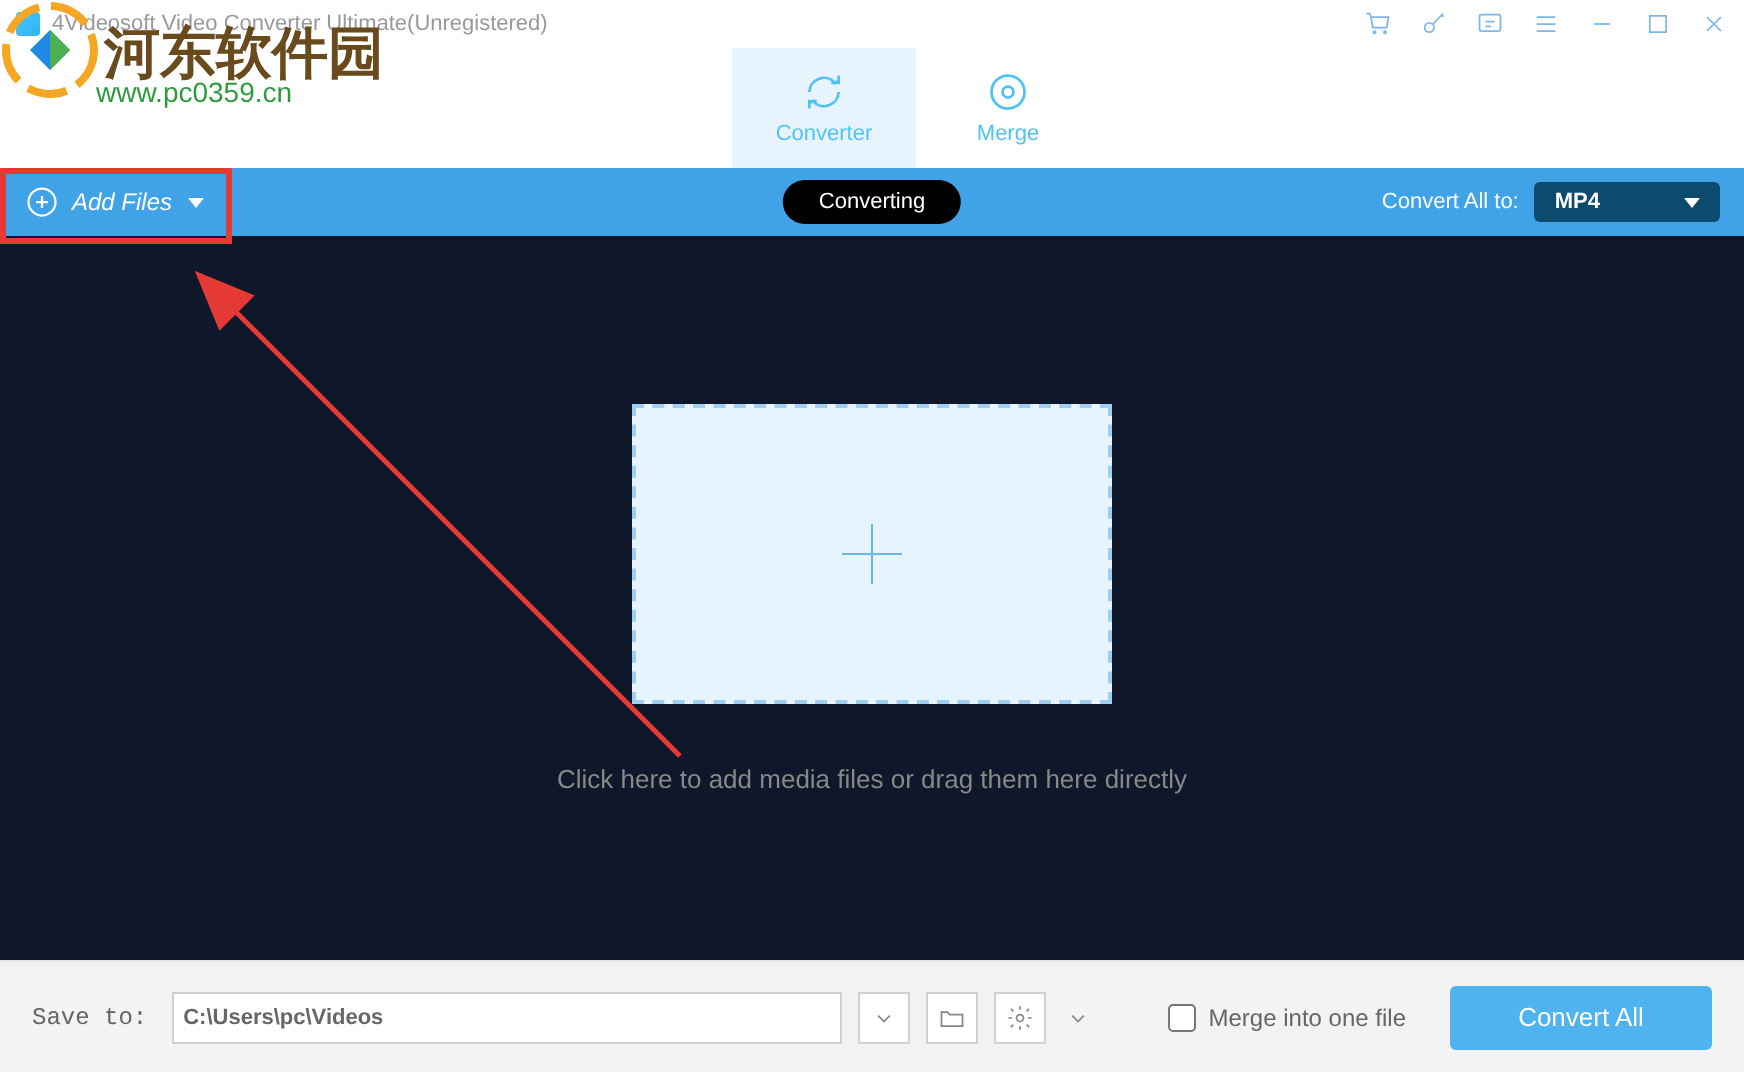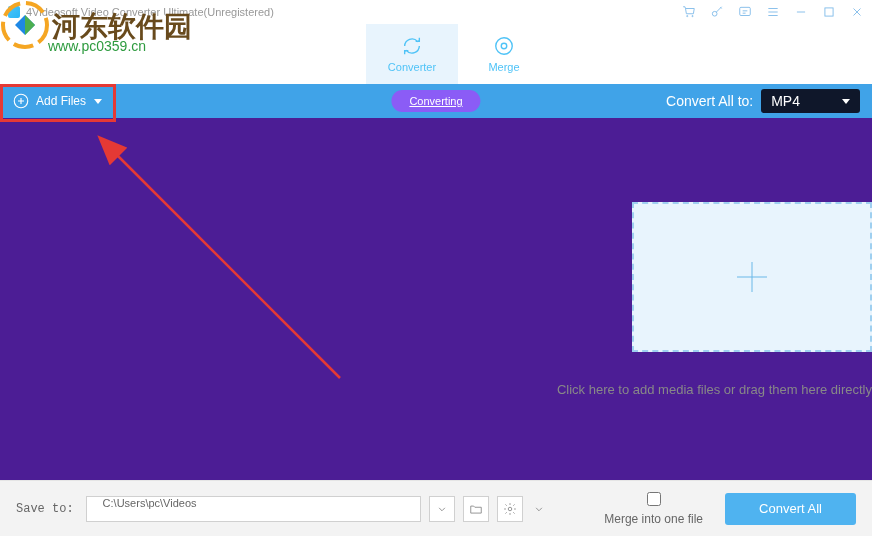--- a/index.html
+++ b/index.html
@@ -9,40 +9,40 @@
 .titlebar .logo-dot { width: 12px; height: 12px; background: linear-gradient(135deg, #4fc3f7, #29b6f6); border-radius: 2px; margin-right: 6px; }
 .titlebar-controls { margin-left: auto; display: flex; gap: 14px; align-items: center; }
 .titlebar-controls svg { width: 14px; height: 14px; stroke: #7bb8e8; fill: none; stroke-width: 1.5; cursor: pointer; }
 
 .tabs-area { height: 60px; background: #fff; display: flex; justify-content: center; align-items: center; gap: 0; padding-left: 44px; }
 .tab-item { width: 92px; height: 60px; display: flex; flex-direction: column; align-items: center; justify-content: center; gap: 4px; font-size: 11px; color: #4fc3f7; cursor: pointer; }
 .tab-item.active { background: #e8f4fd; }
 .tab-item svg { width: 22px; height: 22px; stroke: #4fc3f7; fill: none; stroke-width: 1.5; }
 
 .action-bar { height: 34px; background: #40a3e8; display: flex; align-items: center; padding: 0 12px; color: #fff; font-size: 12px; }
-.add-files { display: flex; align-items: center; gap: 6px; cursor: pointer; }
+.add-files { display: flex; align-items: center; gap: 6px; cursor: pointer; font-style: italic; }
 .add-files svg { width: 18px; height: 18px; stroke: #fff; fill: none; stroke-width: 1.5; }
 .caret { width: 0; height: 0; border-left: 4px solid transparent; border-right: 4px solid transparent; border-top: 5px solid #fff; margin-left: 2px; }
 .sub-tabs { margin-left: auto; margin-right: auto; display: flex; gap: 0; position: absolute; left: 50%; transform: translateX(-50%); }
 .sub-tab { padding: 5px 18px; border-radius: 12px; font-size: 11px; cursor: pointer; }
-.sub-tab.active { background: #8b5cf6; text-decoration: underline; }
-.convert-all-to { margin-left: auto; display: flex; align-items: center; gap: 8px; font-size: 14px; }
-.format-select { background: #0f172a; padding: 4px 10px; border-radius: 3px; display: flex; align-items: center; gap: 40px; cursor: pointer; }
+.sub-tab.active { background: #000000; }
+.convert-all-to { margin-left: auto; display: flex; align-items: center; gap: 8px; font-size: 11px; }
+.format-select { background: #0c4a6e; padding: 4px 10px; border-radius: 3px; display: flex; align-items: center; gap: 40px; cursor: pointer; font-weight: bold; }
 
-.main-area { height: 362px; background: #4c1d95; display: flex; flex-direction: column; align-items: flex-end; justify-content: center; position: relative; }
+.main-area { height: 362px; background: #0f172a; display: flex; flex-direction: column; align-items: center; justify-content: center; position: relative; }
 .drop-zone { width: 240px; height: 150px; border: 2px dashed #9ecff0; background: #e8f4fd; display: flex; align-items: center; justify-content: center; cursor: pointer; }
 .drop-zone svg { width: 40px; height: 40px; stroke: #6bb8e8; stroke-width: 1; }
 .drop-text { margin-top: 30px; font-size: 13px; color: #888; }
 
 .bottom-bar { height: 56px; background: #f3f3f3; border-top: 1px solid #e5e5e5; display: flex; align-items: center; padding: 0 16px; gap: 8px; font-size: 12px; color: #666; }
 .save-to-label { margin-right: 4px; font-family: Liberation Mono, monospace; }
-.path-input { flex: 0 0 335px; height: 26px; border: 1px solid #d0d0d0; background: #fff; padding: 0 16px; font-size: 11px; color: #666; display: flex; align-items: flex-start; }
+.path-input { flex: 0 0 335px; height: 26px; border: 1px solid #d0d0d0; background: #fff; padding: 0 5px; font-size: 11px; color: #666; display: flex; align-items: center; font-weight: bold; }
 .small-btn { width: 26px; height: 26px; border: 1px solid #d0d0d0; background: #fff; display: flex; align-items: center; justify-content: center; cursor: pointer; }
 .small-btn svg { width: 14px; height: 14px; stroke: #888; fill: none; stroke-width: 1.5; }
-.merge-check { margin-left: auto; display: flex; align-items: center; gap: 6px; cursor: pointer; flex-direction: column; }
+.merge-check { margin-left: auto; display: flex; gap: 6px; cursor: pointer; }
 .merge-check input { width: 14px; height: 14px; }
 .convert-btn { width: 131px; height: 32px; background: #4fb3f0; color: #fff; border: none; border-radius: 3px; font-size: 13px; cursor: pointer; margin-left: 14px; }
 
 .watermark { position: absolute; top: 0; left: 0; pointer-events: none; z-index: 100; }
 .watermark .wm-logo { width: 50px; height: 50px; }
 .watermark .wm-text1 { position: absolute; top: 8px; left: 52px; font-size: 28px; font-weight: bold; color: #684a1c; white-space: nowrap; }
 .watermark .wm-text2 { position: absolute; top: 38px; left: 48px; font-size: 14px; color: #2e9b3f; font-weight: normal; white-space: nowrap; }
 
 .highlight-box { position: absolute; top: 84px; left: 0; width: 116px; height: 38px; border: 3px solid #e53935; pointer-events: none; z-index: 90; }
 .arrow-svg { position: absolute; top: 108px; left: 80px; pointer-events: none; z-index: 89; }

